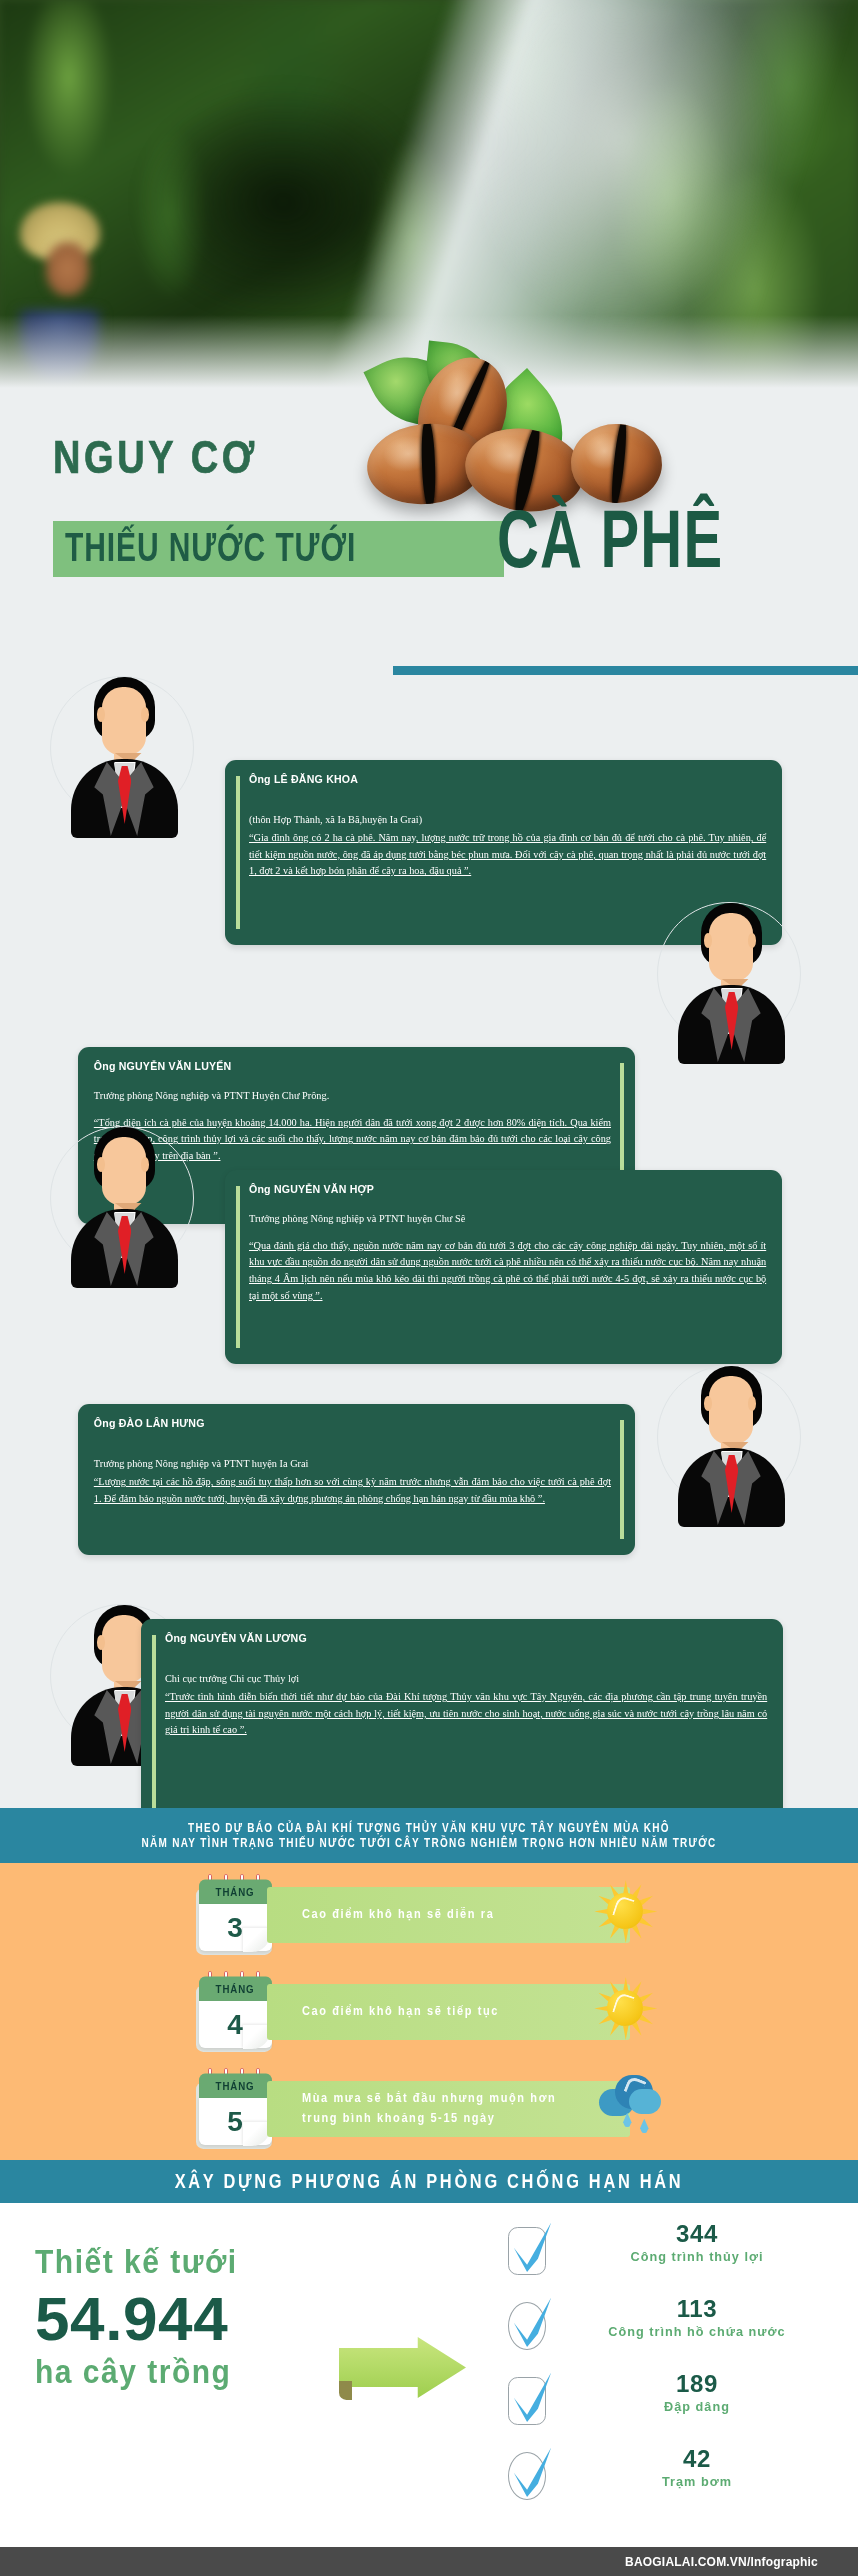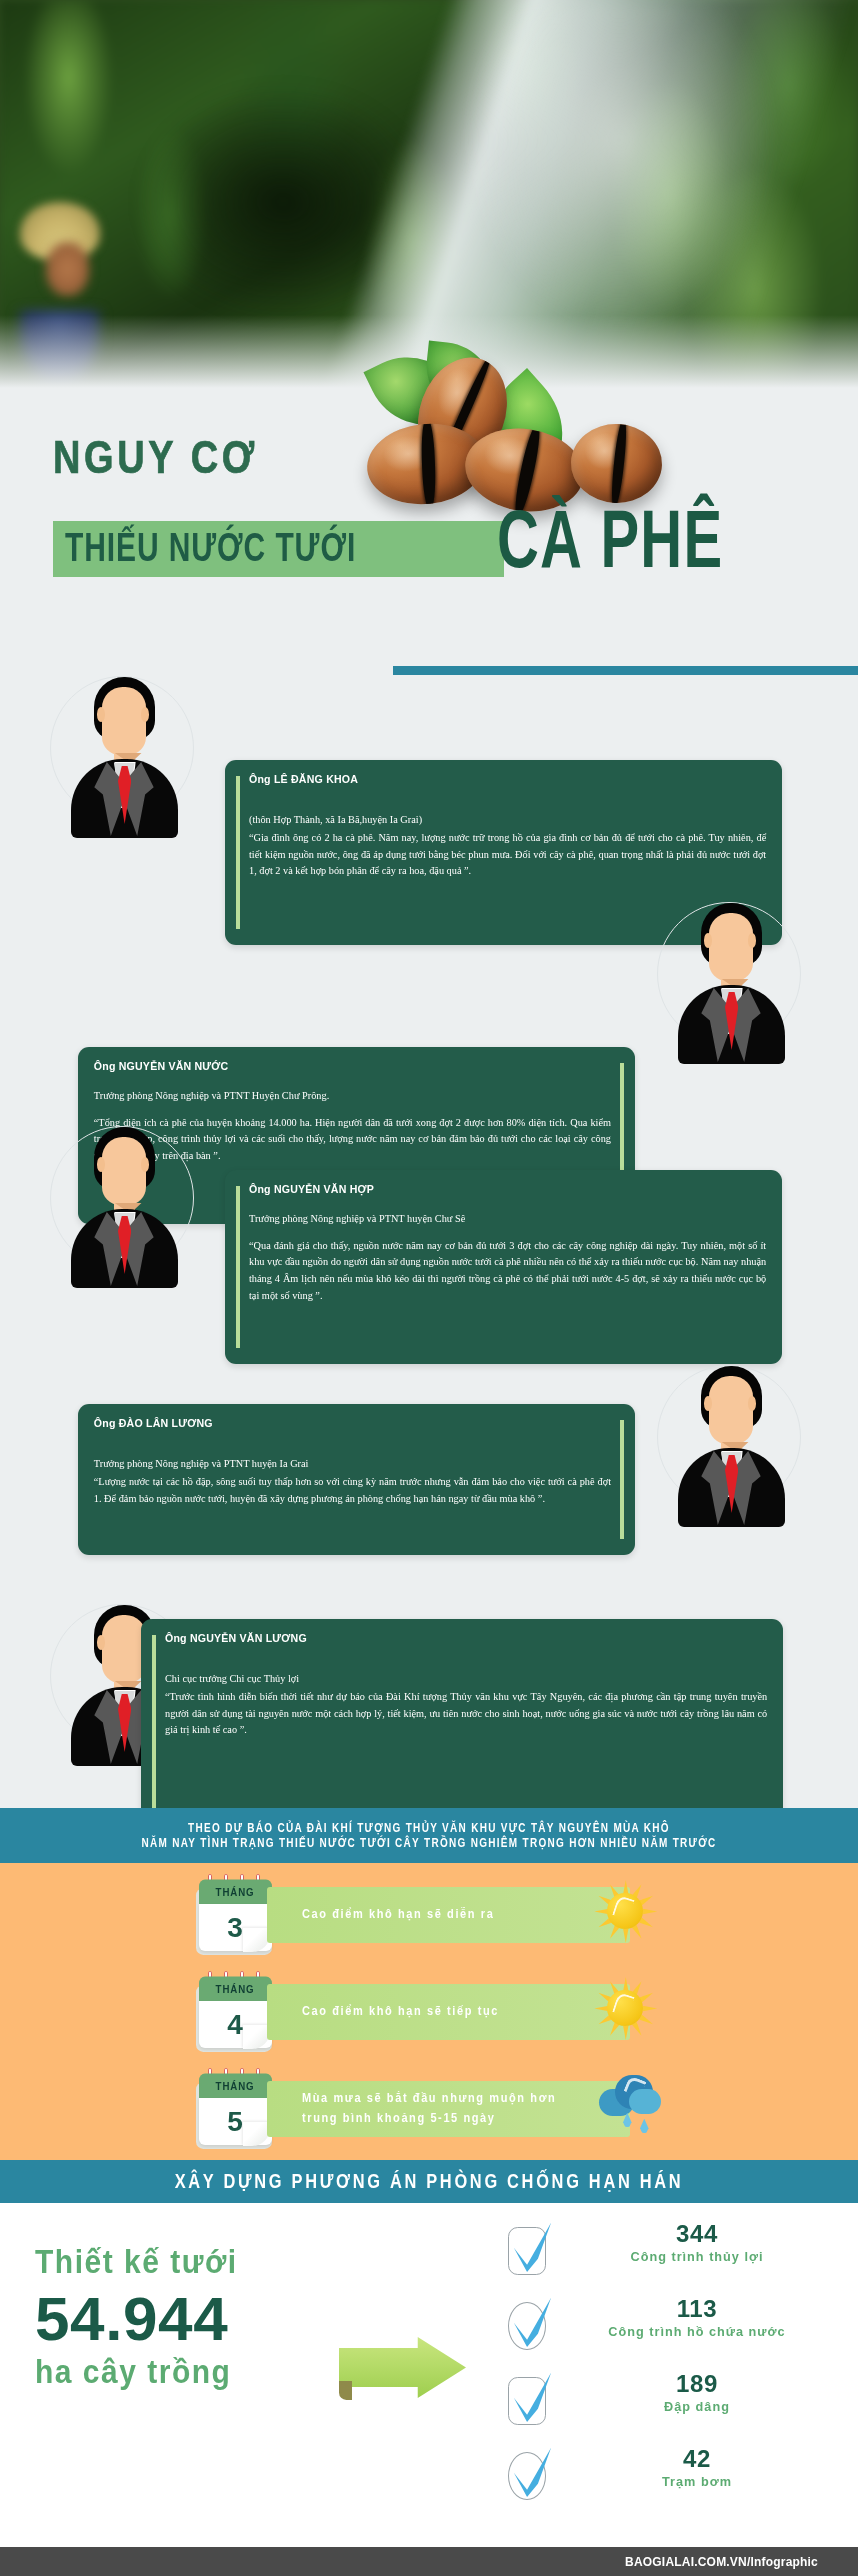--- a/index.html
+++ b/index.html
@@ -200,20 +200,21 @@
     font-family: "Liberation Serif", serif;
     line-height: 1.5;
     margin-top: 16px;
   }
   .tquote {
     color: #ffffff; font-size: 10.3px;
     font-family: "Liberation Serif", serif;
     line-height: 1.62;
     margin-top: 2.4px;
     text-align: justify;
+    text-decoration: underline;
   }
   .tgap { height: 8.5px; }
 
   
   .avatar { position: absolute; width: 145px; height: 182px; }
   .av-ring {
     position: absolute; left: 0; top: 4.8px;
     width: 144px; height: 144px;
     border: 0.6px solid #dfe4e6; border-radius: 50%;
   }
@@ -525,21 +526,21 @@
     <div class="av-body"></div>
     <div class="av-shirt"></div>
     <div class="av-shirt-sh"></div>
     <div class="av-lapel-l"></div>
     <div class="av-lapel-r"></div>
     <div class="av-tie"></div>
   </div>
   <div class="tcard right-acc" style="left:78px; top:1047px; width:557px; height:177px;">
     <div class="accent"></div>
     <div class="tbody">
-      <div class="tname">Ông NGUYỄN VĂN NƯỚC</div>
+      <div class="tname">Ông NGUYỄN VĂN LUYẾN</div>
       <div class="trole">Trưởng phòng Nông nghiệp và PTNT Huyện Chư Prông.</div>
       <div class="tgap"></div>
       <div class="tquote">“Tổng diện ích cà phê của huyện khoảng 14.000 ha. Hiện người dân đã tưới xong đợt 2 được hơn 80% diện tích. Qua kiểm tra các hồ đập, công trình thủy lợi và các suối cho thấy, lượng nước năm nay cơ bản đảm bảo đủ tưới cho các loại cây công nghiệp dài ngày trên địa bàn ”.</div>
     </div>
   </div>
 
   <div class="avatar" style="left:50px; top:1121px;">
     <div class="av-ring"></div>
     <div class="av-hair"></div>
     <div class="av-head"></div>
@@ -573,21 +574,21 @@
     <div class="av-body"></div>
     <div class="av-shirt"></div>
     <div class="av-shirt-sh"></div>
     <div class="av-lapel-l"></div>
     <div class="av-lapel-r"></div>
     <div class="av-tie"></div>
   </div>
   <div class="tcard right-acc" style="left:78px; top:1404px; width:557px; height:151px;">
     <div class="accent"></div>
     <div class="tbody">
-      <div class="tname">Ông ĐÀO LÂN LƯƠNG</div>
+      <div class="tname">Ông ĐÀO LÂN HƯNG</div>
       <div class="tgap"></div>
       <div class="trole">Trưởng phòng Nông nghiệp và PTNT huyện Ia Grai</div>
       <div class="tquote">“Lượng nước tại các hồ đập, sông suối tuy thấp hơn so với cùng kỳ năm trước nhưng vẫn đảm bảo cho việc tưới cà phê đợt 1. Để đảm bảo nguồn nước tưới, huyện đã xây dựng phương án phòng chống hạn hán ngay từ đầu mùa khô ”.</div>
     </div>
   </div>
 
   <div class="avatar" style="left:50px; top:1599px;">
     <div class="av-ring"></div>
     <div class="av-hair"></div>
     <div class="av-head"></div>

